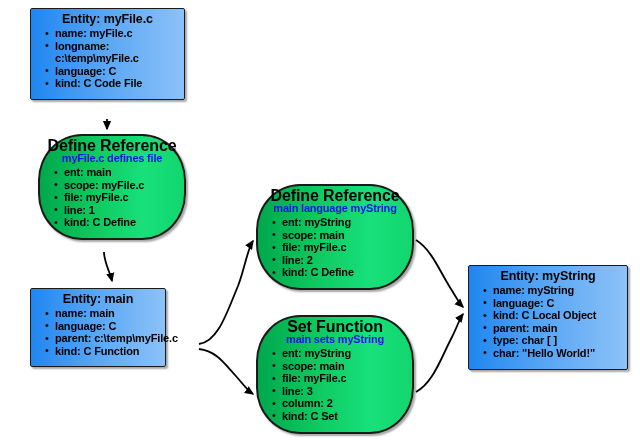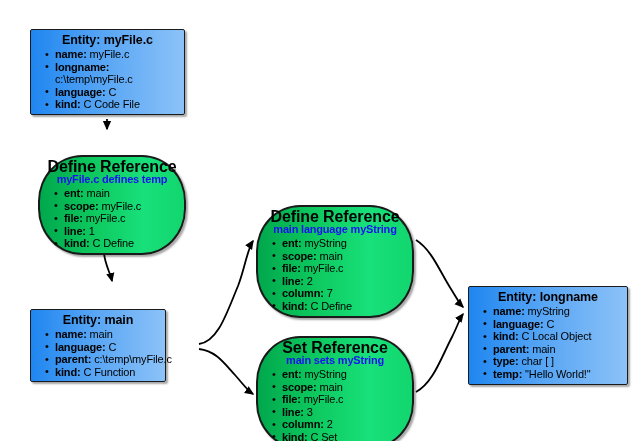--- a/index.html
+++ b/index.html
@@ -25,23 +25,22 @@
     position: absolute;
     left: 0; top: 0;
     width: 640px;
     height: 441px;
     pointer-events: none;
   }
   .node {
     position: absolute;
     box-sizing: border-box;
     border: 1.5px solid #1a1a1a;
-    padding: 3px 5px 3px 5px;
+    padding: 3px 5px 9px 5px;
     box-shadow: 2px 2px 2px rgba(0,0,0,0.35);
-    margin-top: 21px;
   }
   .node.entity {
     background: linear-gradient(to right, #1f86f0 0%, #55a4f4 45%, #8cc2f8 100%);
     border-radius: 2px;
   }
   .node.reference {
     background: linear-gradient(to right, #00a84c 0%, #0ec95f 38%, #18e07a 72%, #12d66e 100%);
     border-radius: 44px / 46px;
     border-width: 2px;
   }
@@ -85,21 +84,21 @@
     position: absolute;
     left: 0;
     top: -0.5px;
     font-size: 11px;
     color: #000000;
   }
   ul.fields li .k {
     font-weight: bold;
   }
   ul.fields li .v {
-    font-weight: normal;
+    font-weight: bold;
   }
   ul.fields li.cont {
     padding-left: 10px;
   }
   ul.fields li.cont::before {
     content: "";
   }
   
   #node-file      { left: 30px;  top: 8px;   width: 155px; }
   #node-defref1   { left: 38px;  top: 134px; width: 148px; }
@@ -139,21 +138,21 @@
       <li><span class="k">name:</span> <span class="v">myFile.c</span></li>
       <li><span class="k">longname:</span> <span class="v"></span></li>
       <li class="cont"><span class="v">c:\temp\myFile.c</span></li>
       <li><span class="k">language:</span> <span class="v">C</span></li>
       <li><span class="k">kind:</span> <span class="v">C Code File</span></li>
     </ul>
   </div>
 
   <div class="node reference" id="node-defref1">
     <div class="node-title">Define Reference</div>
-    <div class="node-subtitle">myFile.c defines temp</div>
+    <div class="node-subtitle">myFile.c defines file</div>
     <ul class="fields">
       <li><span class="k">ent:</span> <span class="v">main</span></li>
       <li><span class="k">scope:</span> <span class="v">myFile.c</span></li>
       <li><span class="k">file:</span> <span class="v">myFile.c</span></li>
       <li><span class="k">line:</span> <span class="v">1</span></li>
       <li><span class="k">kind:</span> <span class="v">C Define</span></li>
     </ul>
   </div>
 
   <div class="node entity" id="node-main">
@@ -167,43 +166,42 @@
   </div>
 
   <div class="node reference" id="node-defref2">
     <div class="node-title">Define Reference</div>
     <div class="node-subtitle">main language myString</div>
     <ul class="fields">
       <li><span class="k">ent:</span> <span class="v">myString</span></li>
       <li><span class="k">scope:</span> <span class="v">main</span></li>
       <li><span class="k">file:</span> <span class="v">myFile.c</span></li>
       <li><span class="k">line:</span> <span class="v">2</span></li>
-      <li><span class="k">column:</span> <span class="v">7</span></li>
       <li><span class="k">kind:</span> <span class="v">C Define</span></li>
     </ul>
   </div>
 
   <div class="node reference" id="node-setref">
-    <div class="node-title">Set Reference</div>
+    <div class="node-title">Set Function</div>
     <div class="node-subtitle">main sets myString</div>
     <ul class="fields">
       <li><span class="k">ent:</span> <span class="v">myString</span></li>
       <li><span class="k">scope:</span> <span class="v">main</span></li>
       <li><span class="k">file:</span> <span class="v">myFile.c</span></li>
       <li><span class="k">line:</span> <span class="v">3</span></li>
       <li><span class="k">column:</span> <span class="v">2</span></li>
       <li><span class="k">kind:</span> <span class="v">C Set</span></li>
     </ul>
   </div>
 
   <div class="node entity" id="node-mystring">
-    <div class="node-title">Entity: longname</div>
+    <div class="node-title">Entity: myString</div>
     <ul class="fields">
       <li><span class="k">name:</span> <span class="v">myString</span></li>
       <li><span class="k">language:</span> <span class="v">C</span></li>
       <li><span class="k">kind:</span> <span class="v">C Local Object</span></li>
       <li><span class="k">parent:</span> <span class="v">main</span></li>
       <li><span class="k">type:</span> <span class="v">char [ ]</span></li>
-      <li><span class="k">temp:</span> <span class="v">"Hello World!"</span></li>
+      <li><span class="k">char:</span> <span class="v">"Hello World!"</span></li>
     </ul>
   </div>
 
 </div>
 
 </body></html>

